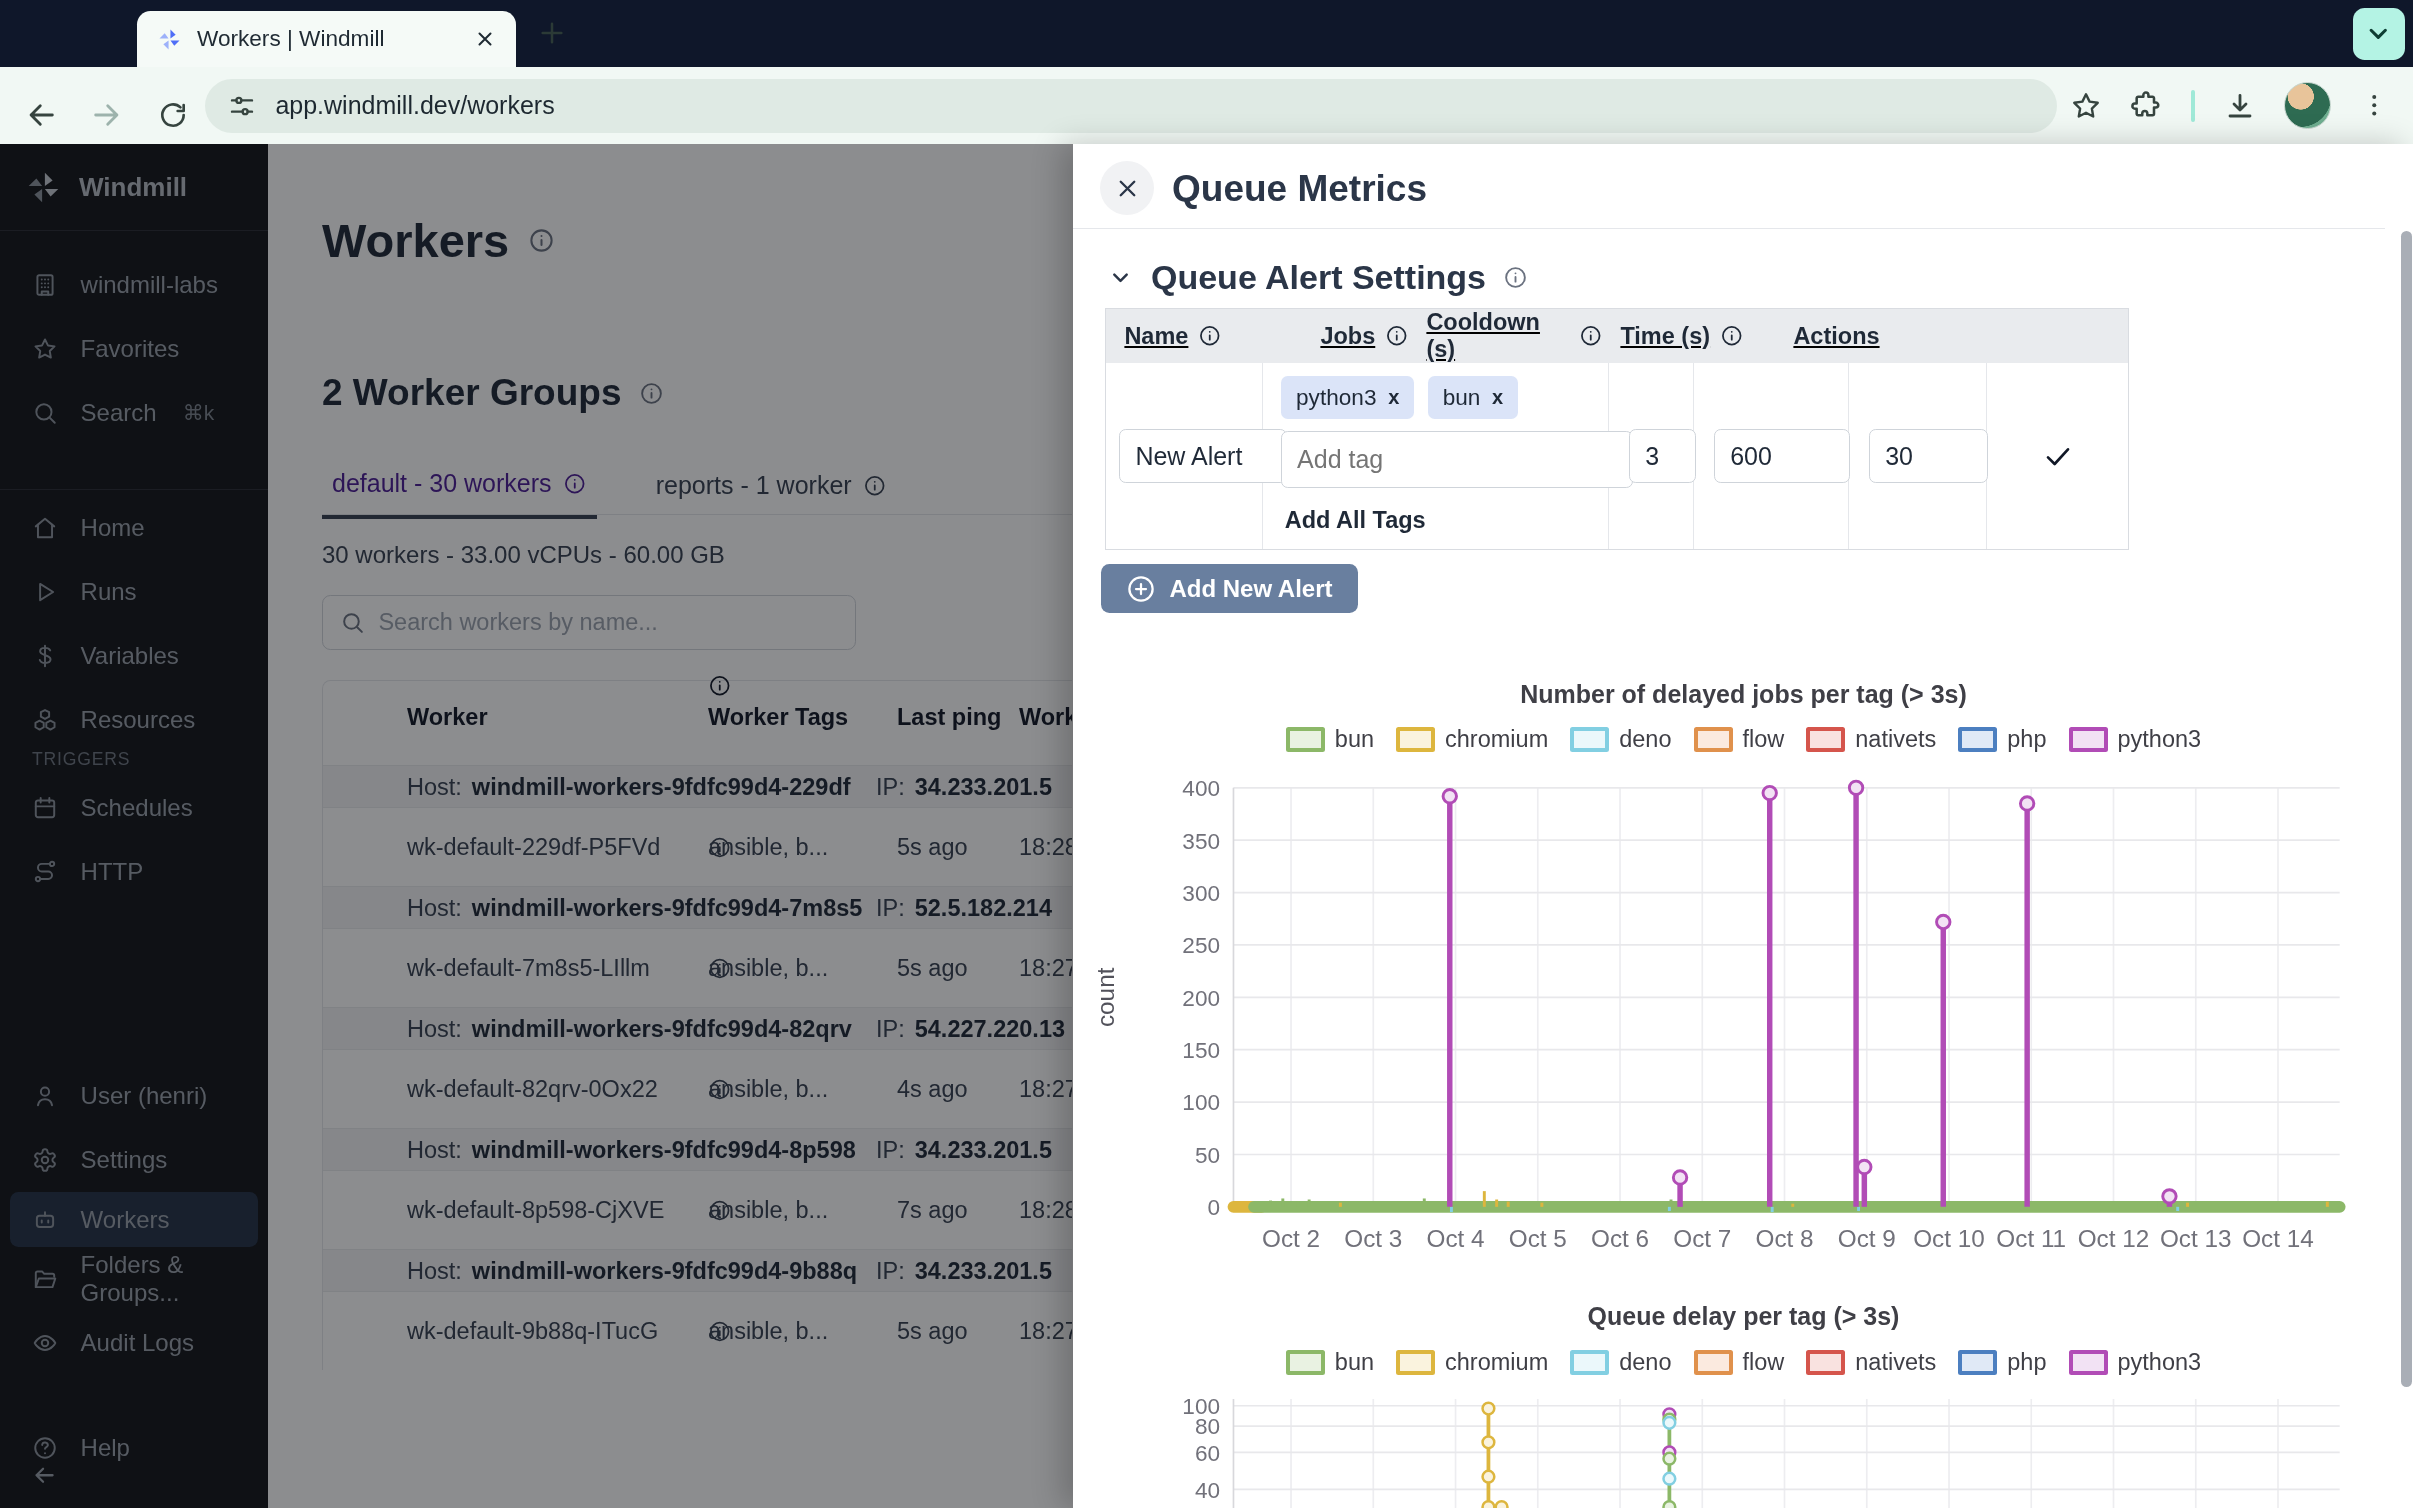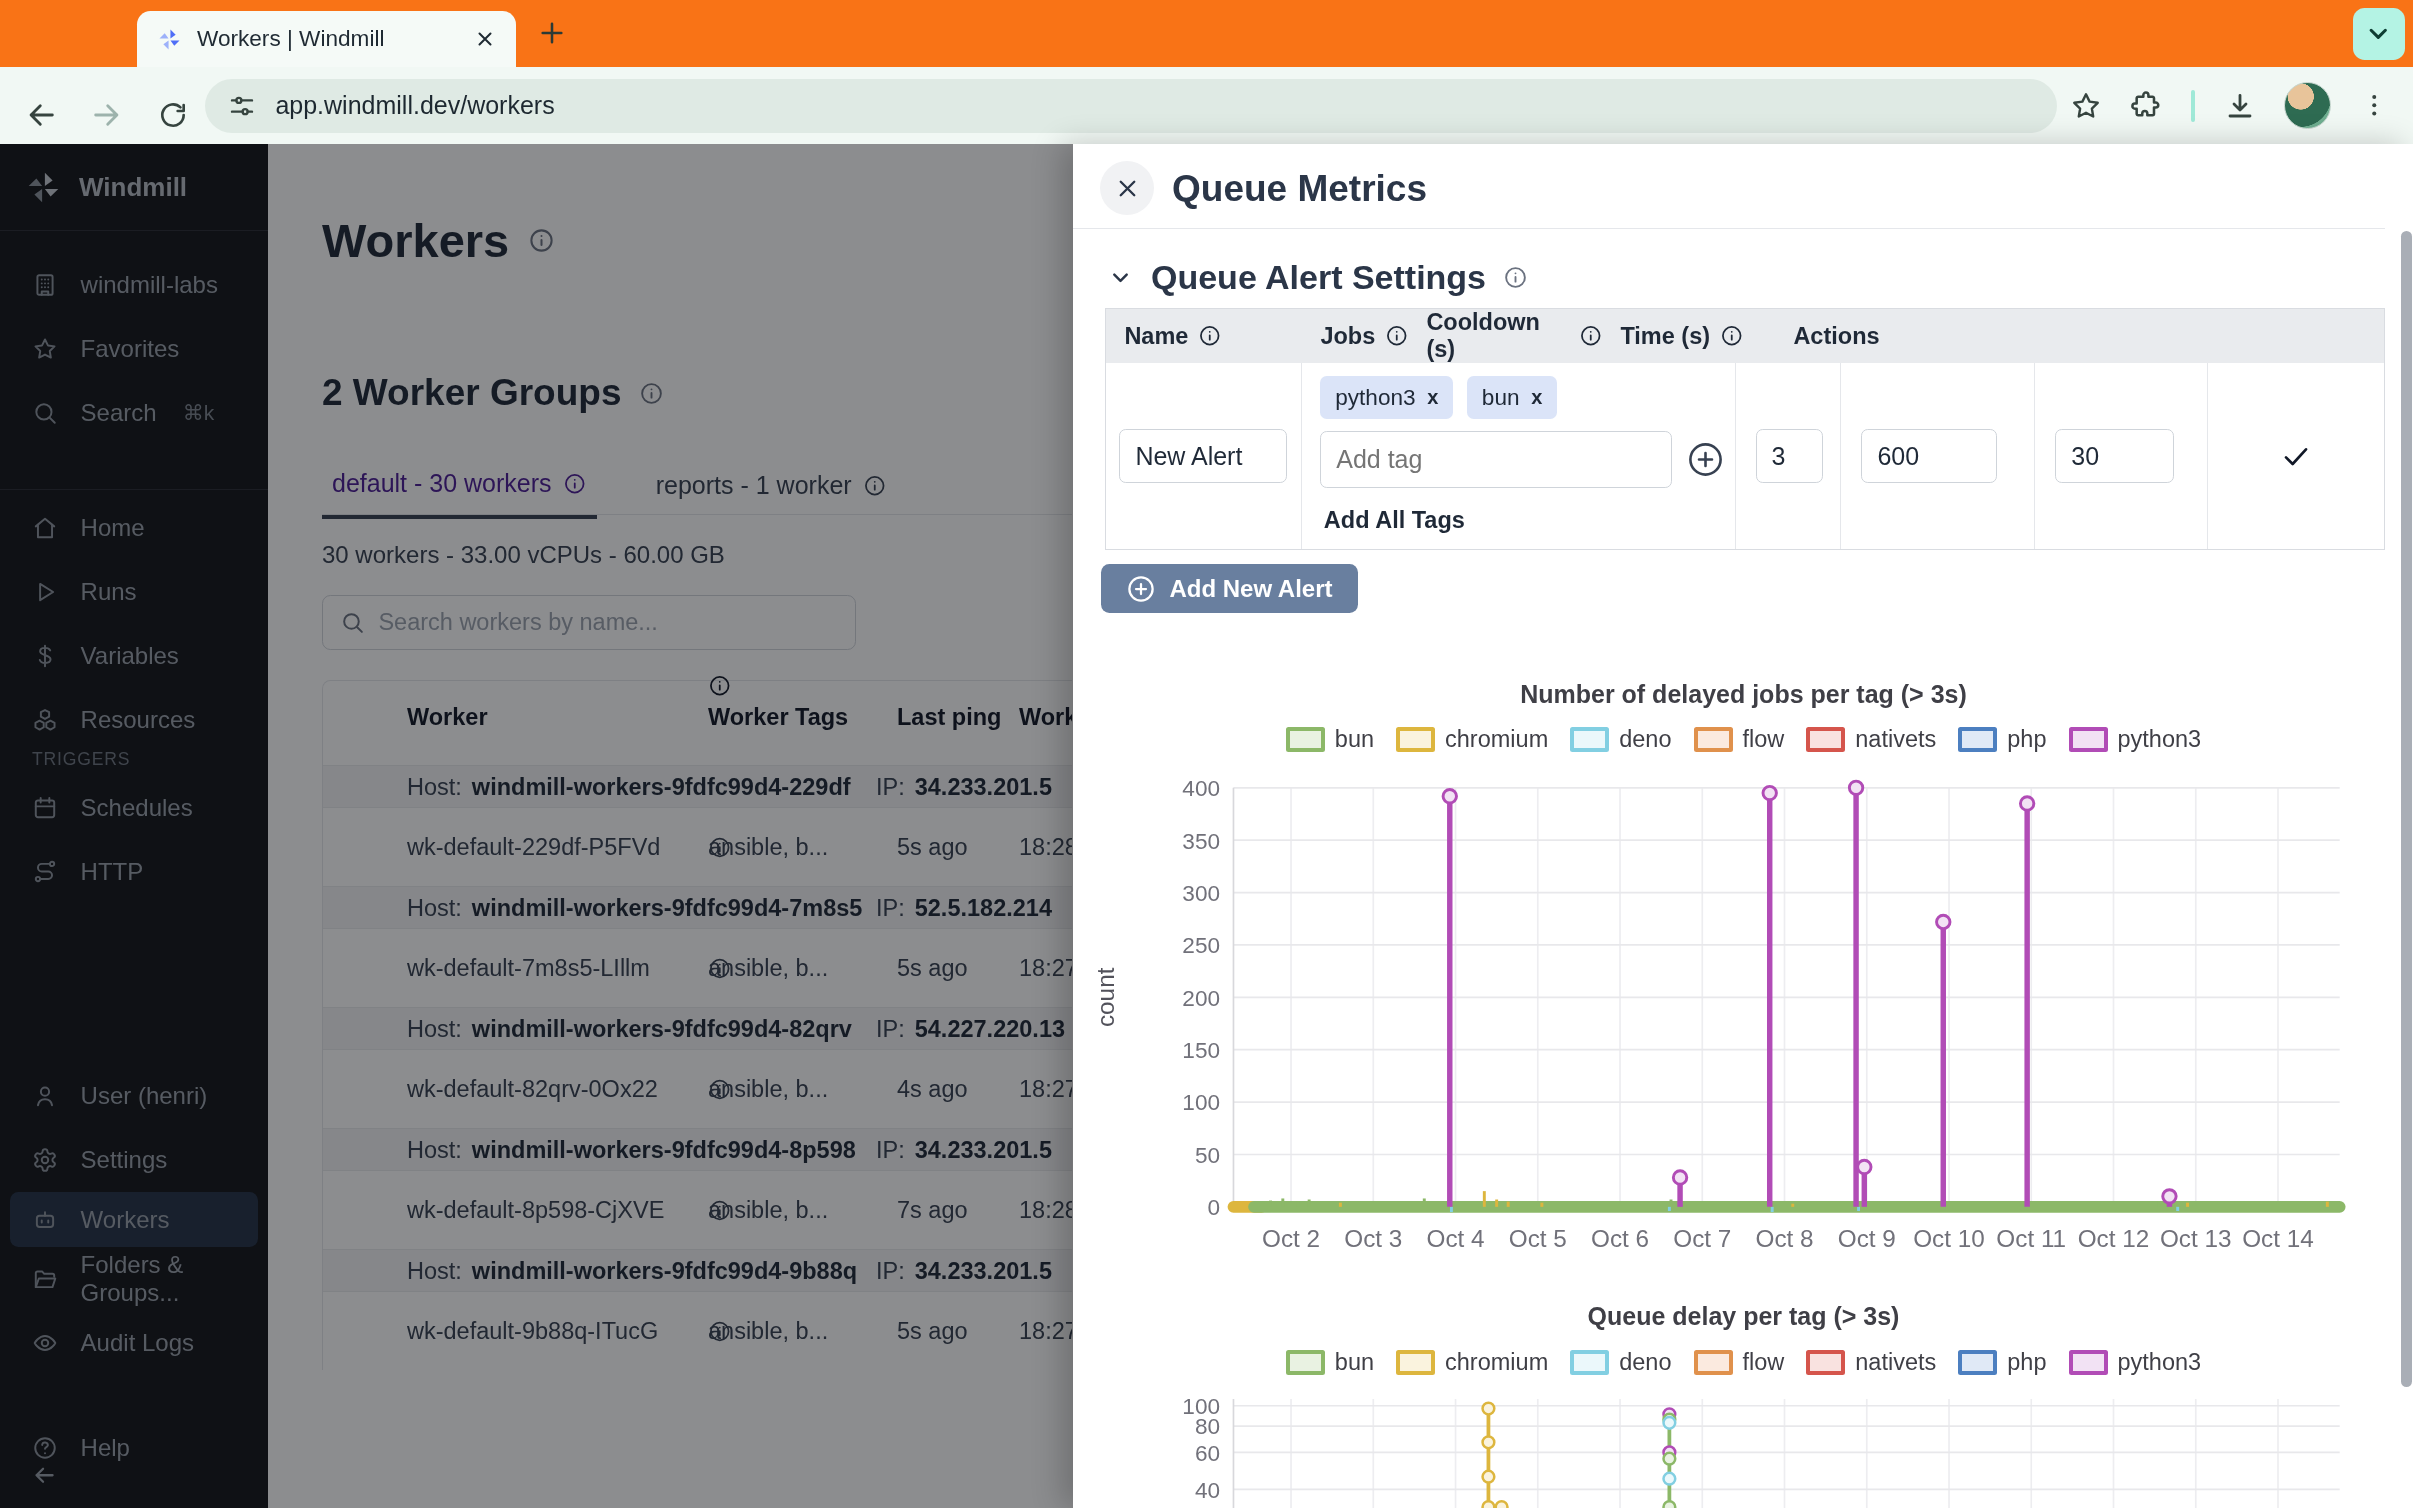--- a/index.html
+++ b/index.html
@@ -2,21 +2,21 @@
 <html style="font-size:13.4px"><head>
 <meta charset="utf-8">
 <style>
   * { margin:0; padding:0; box-sizing:border-box; }
   html,body { width:2413px; height:1508px; overflow:hidden;
     font-family:"Liberation Sans","DejaVu Sans",sans-serif; background:#fff; }
   svg { display:block; }
 
   
   .chrome { position:absolute; top:0; left:0; width:2413px; height:144px; }
-  .tabstrip { position:absolute; top:0; left:0; right:0; height:67px; background:#f97316; }
+  .tabstrip { position:absolute; top:0; left:0; right:0; height:67px; background:#0f172a; }
   .tab { position:absolute; left:137px; top:11px; width:379px; height:56px; background:#f5faf7;
     border-radius:13.4px 13.4px 0 0; display:flex; align-items:center; padding:0 20px; gap:15px; }
   .tab-title { font-size:22.6px; color:#1f2a33; flex:1; white-space:nowrap; overflow:hidden; }
   .tab-close { color:#1f2a33; }
   .newtab { position:absolute; left:536px; top:17px; color:#2b3a36; }
   .tabsearch { position:absolute; right:8.4px; top:7.5px; width:52px; height:52px; border-radius:11.7px;
     background:#b4f3e4; display:flex; align-items:center; justify-content:center; color:#0e3d33; }
   .toolbar { position:absolute; top:67px; left:0; right:0; height:96px; background:#f1f8f4;
     display:flex; align-items:center;gap:9px; }
   .nav-ic { color:#36443f; margin-left:23.5px; }
@@ -80,21 +80,21 @@
   
   .drawer { position:absolute; left:1073px; top:0; width:1341px; height:1364px; background:#fff; z-index:10;
     box-shadow:-11.7px 0 28.5px rgba(0,0,0,0.20); }
   .d-close { position:absolute; left:27px; top:17px; width:54px; height:54px; border-radius:50%;
     background:#f1f2f4; display:flex; align-items:center; justify-content:center; color:#2b3648; cursor:pointer; }
   .d-title { position:absolute; left:99px; top:23.5px; font-size:37px; font-weight:bold; color:#2b3648; }
   .d-div { position:absolute; left:0; top:84px; width:1312px; height:0.8px; background:#e5e7eb; }
   .sec-row { position:absolute; left:34px; top:114px; display:flex; align-items:center; gap:17px; color:#2b3648; }
   .sec-title { font-size:34px; font-weight:bold; }
 
-  .alert-table { position:absolute; left:32px; top:164px; width:1280px; border:0.8px solid #d9dce1; }
+  .alert-table { position:absolute; left:32px; top:164px; width:1024px; border:0.8px solid #d9dce1;text-decoration:underline; }
   .at-head { display:flex; background:#e9ebee; height:54px; }
   .at-head .hc { display:flex; align-items:center; gap:10px; padding-left:18.4px; font-size:23.5px; font-weight:bold; color:#1f2937; }
   .at-body { display:flex; background:#fff; height:186px; }
   .cell { border-right:0.8px solid #e5e7eb; position:relative; }
   .cell:last-child, .hc:last-child { border-right:none; }
   .w-name{width:196px;} .w-tags{width:434px;} .w-jobs{width:106px;} .w-cool{width:194px;} .w-time{width:173px;} .w-act{width:176px;}
   .inp { border:0.8px solid #cfd4da; border-radius:6.7px; font-size:25px; color:#1f2937; padding:0 15px;
     height:54px; font-family:inherit; outline:none; background:#fff; }
   .name-inp { position:absolute; left:13.4px; top:66px; width:168px; }
   .chips { position:absolute; left:18.4px; top:13.4px; display:flex; gap:13.4px; }

